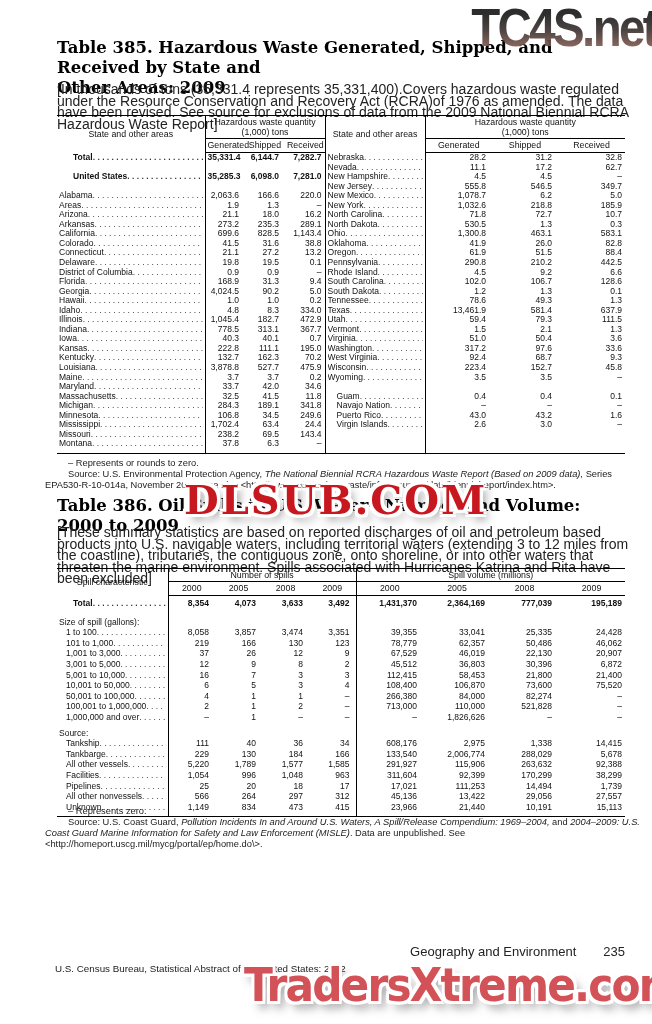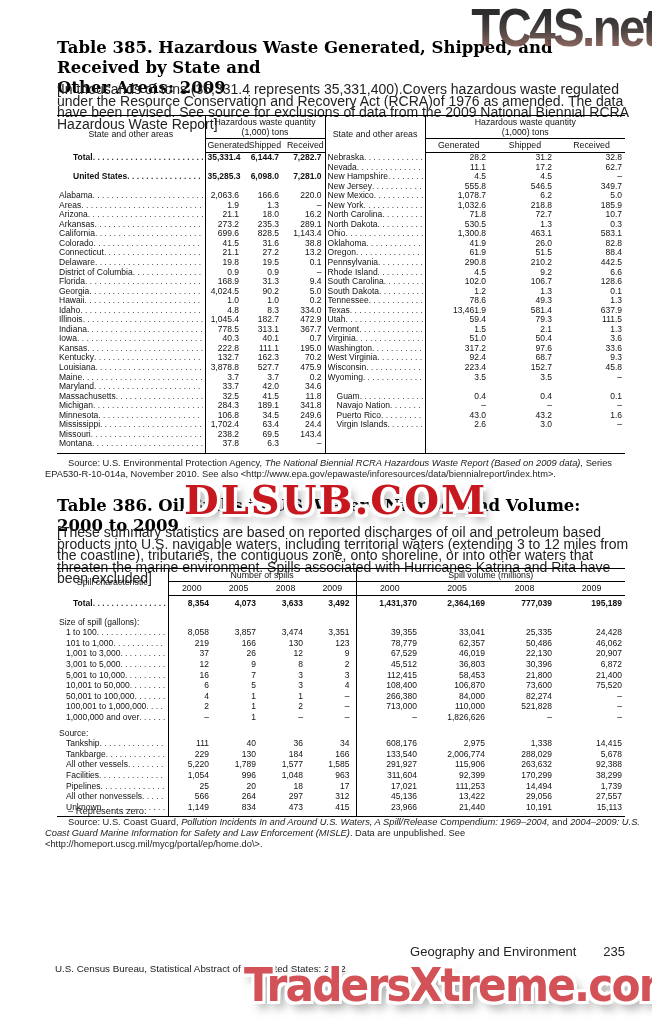--- a/index.html
+++ b/index.html
@@ -710,20 +710,21 @@
           <td class="num  pr">–</td>
           <td class="stub v"></td>
           <td class="num v"></td>
           <td class="num "></td>
           <td class="num pr"></td>
         </tr>
       </tbody>
   </table>
 
   <div class="fns" id="fn385">
+    <p>– Represents or rounds to zero.</p>
     <p id="fn385-src"><span>Source: U.S. Environmental Protection Agency, </span><span class="it">The National Biennial RCRA Hazardous Waste Report (Based on 2009 data),</span><span> Series EPA530-R-10-014a, November 2010. See also &lt;http://www.epa.gov/epawaste/inforesources/data/biennialreport/index.htm&gt;.</span></p>
   </div>
 
   <div class="tbl-title" id="title386">Table 386. Oil Spills in U.S. Water—Number and Volume: 2000 to 2009</div>
 
   <div class="note" id="note386">[These summary statistics are based on reported discharges of oil and petroleum based products into U.S. navigable waters, including territorial waters (extending 3 to 12 miles from the coastline), tributaries, the contiguous zone, onto shoreline, or into other waters that threaten the marine environment. Spills associated with Hurricanes Katrina and Rita have been excluded]</div>
 
   <table id="t386">
     <colgroup>
       <col style="width:111px">

